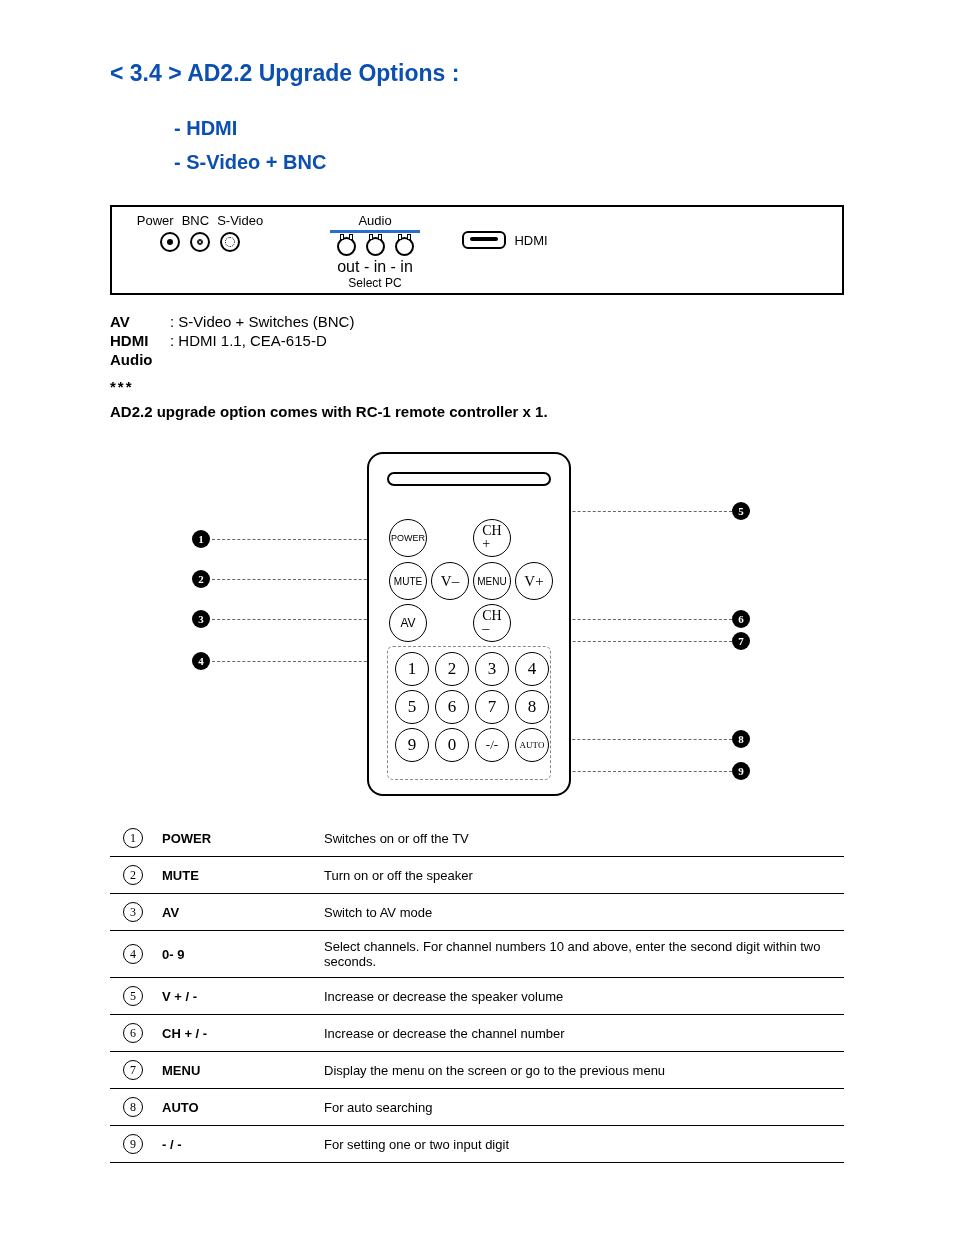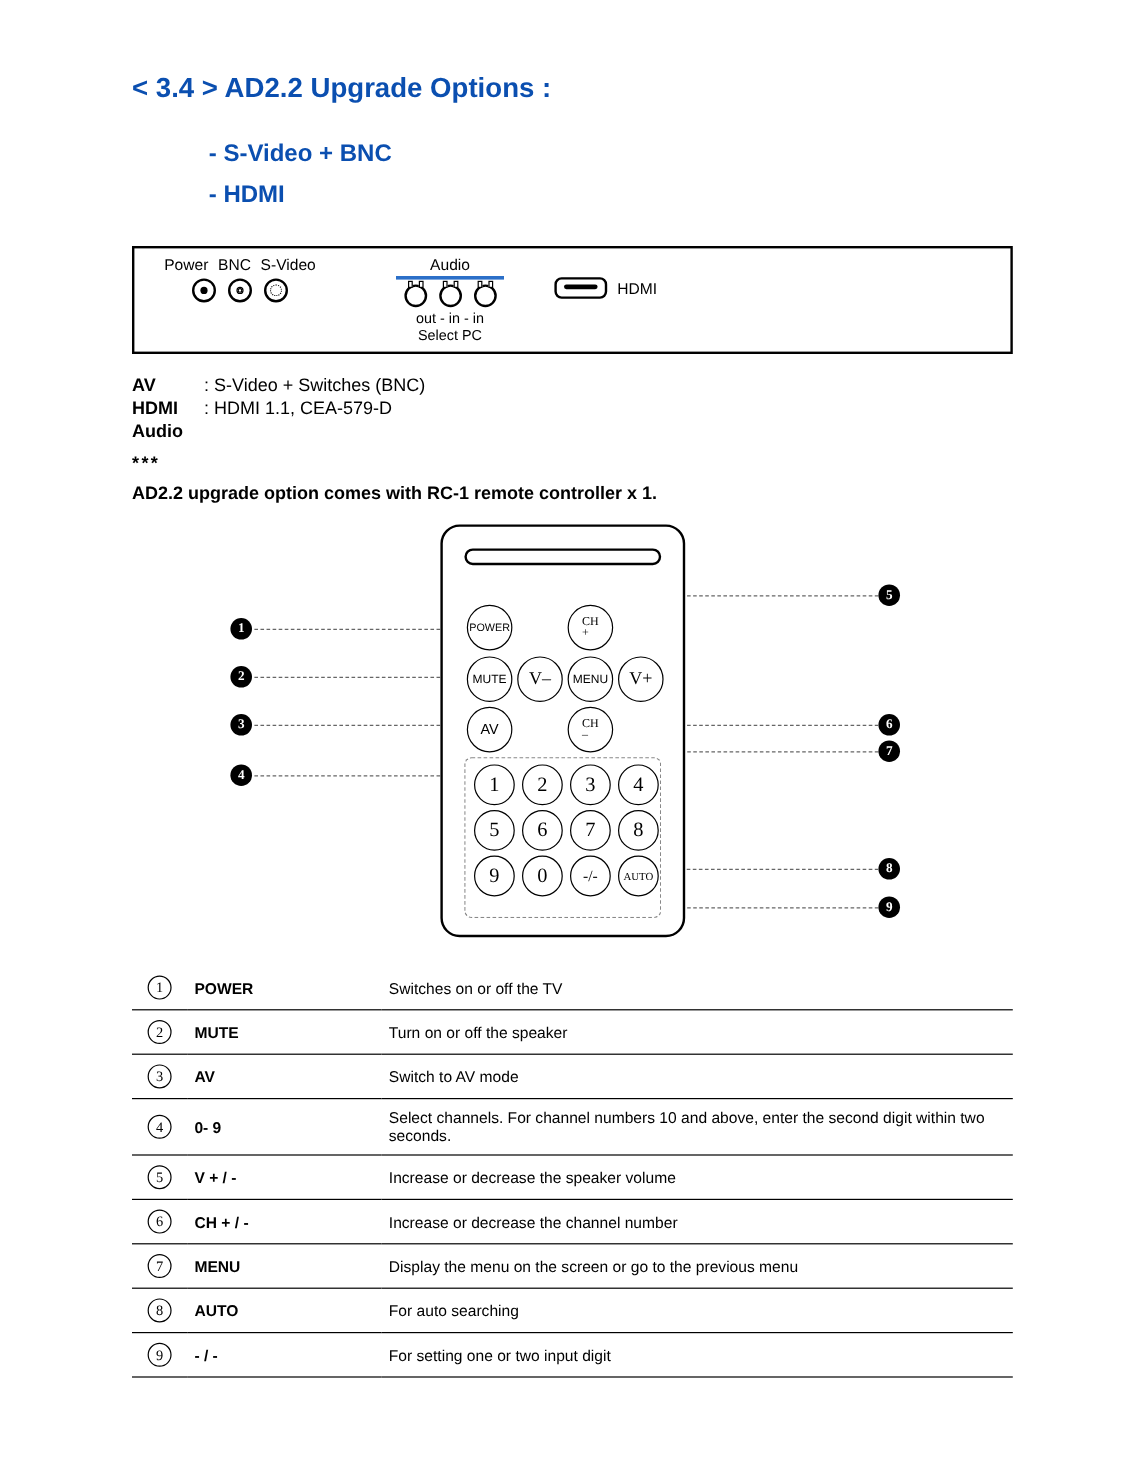--- a/index.html
+++ b/index.html
@@ -42,60 +42,60 @@
   .hdmi-slot::after{content:"";position:absolute;left:6px;right:6px;top:4px;height:4px;background:#000;border-radius:2px;}
   .vga-slot{width:55px;height:22px;border:2px solid #888;border-radius:4px;position:relative;
     background:repeating-linear-gradient(0deg,#888 0 1px,transparent 1px 5px),
                repeating-linear-gradient(90deg,#888 0 1px,transparent 1px 5px);
     background-size:5px 5px;background-position:5px 5px;}
   
   .specs{margin:18px 0 6px 0;}
   .specs .row{display:flex;align-items:flex-start;margin:2px 0;font-size:15px;}
   .specs .lab{font-weight:bold;width:60px;}
   .stars{font-weight:bold;margin-top:10px;letter-spacing:2px;}
-  .note{font-weight:bold;font-size:15px;margin:8px 0 17px 0;}
+  .note{font-weight:bold;font-size:15px;margin:8px 0 32px 0;}
   
   .figwrap{display:flex;justify-content:center;margin:6px 0 18px 0;}
   .fig{position:relative;width:570px;height:350px;}
   .numtag{
     width:18px;height:18px;border-radius:50%;background:#000;color:#fff;
     font-size:11px;font-weight:bold;display:flex;align-items:center;justify-content:center;
     position:absolute;font-family:"Times New Roman",serif;
   }
   .lead{position:absolute;border-top:1px dashed #666;height:0;}
   .leadv{position:absolute;border-left:1px dashed #666;width:0;}
   
   .remote{
     position:absolute;left:175px;top:0;width:200px;height:340px;
     border:2px solid #000;border-radius:16px;background:#fff;
   }
   .ir{position:absolute;left:18px;right:18px;top:18px;height:10px;border:2px solid #000;border-radius:10px;}
   .btn{
     border:1.5px solid #000;border-radius:50%;display:flex;align-items:center;justify-content:center;
-    position:absolute;width:36px;height:36px;font-size:10px;font-family:Arial;
+    position:absolute;width:36px;height:36px;font-size:14px;font-family:Arial;
   }
   .btn.num{width:32px;height:32px;font-family:"Times New Roman",serif;font-size:17px;}
   
   table.fn{border-collapse:collapse;width:100%;margin-top:6px;font-size:13px;}
   table.fn td{border-bottom:1px solid #000;padding:8px 6px;vertical-align:middle;}
   table.fn td.n{width:34px;text-align:center;}
   table.fn td.k{width:150px;font-weight:bold;}
   .circ{
     display:inline-flex;width:18px;height:18px;border:1.2px solid #000;border-radius:50%;
     align-items:center;justify-content:center;font-family:"Times New Roman",serif;
     font-size:12px;
   }
 </style>
 </head>
 <body>
 
 <div class="hd">&lt; 3.4 &gt; AD2.2 Upgrade Options :</div>
 <div class="opts">
+  <div>- HDMI</div>
   <div>- S-Video + BNC</div>
-  <div>- HDMI</div>
 </div>
 
 <div class="panel">
 
   <div class="pcol" style="width:160px;">
     <div class="lbls">
       <span>Power</span>
       <span>BNC</span>
       <span>S-Video</span>
     </div>
@@ -107,42 +107,42 @@
   </div>
 
   <div class="pcol" style="width:150px;margin-left:20px;">
     <div>Audio</div>
     <div style="height:3px;background:#2b6fc8;margin:2px 30px 4px 30px"></div>
     <div class="cicons">
       <span class="jack"></span>
       <span class="jack"></span>
       <span class="jack"></span>
     </div>
-    <div style="font-size:12px;margin-top:2px">out  -  in  -  in</div>
+    <div style="font-size:16px;margin-top:2px">out  -  in  -  in</div>
     <div style="font-size:12px">Select   PC</div>
   </div>
 
   <div class="pcol" style="width:110px;margin-left:0;">
     <div style="height:18px"></div>
     <div style="display:flex;align-items:center;gap:8px;justify-content:center">
       <span class="hdmi-slot"></span>
       <span>HDMI</span>
     </div>
   </div>
 
 </div>
 
 <div class="specs">
   <div class="row">
     <span class="lab">AV</span>
     <span>: S-Video + Switches (BNC)</span>
   </div>
   <div class="row">
     <span class="lab">HDMI</span>
-    <span>: HDMI 1.1, CEA-579-D</span>
+    <span>: HDMI 1.1, CEA-615-D</span>
   </div>
   <div class="row">
     <span class="lab">Audio</span>
   </div>
 </div>
 <div class="stars">***</div>
 <div class="note">AD2.2 upgrade option comes with RC-1 remote controller x 1.</div>
 
 <div class="figwrap">
   <div class="fig">

